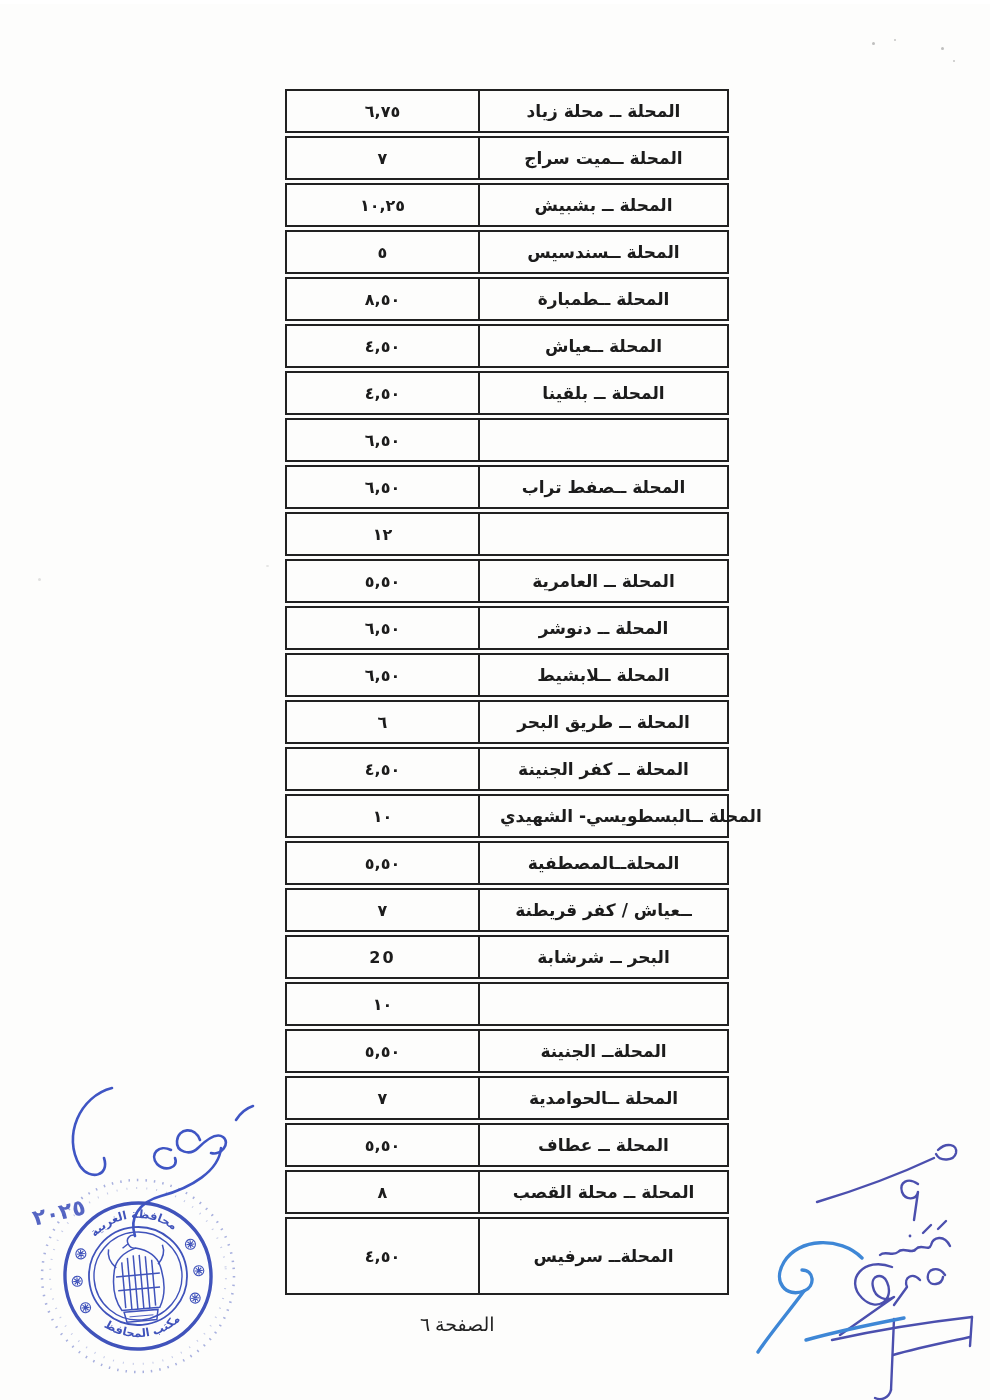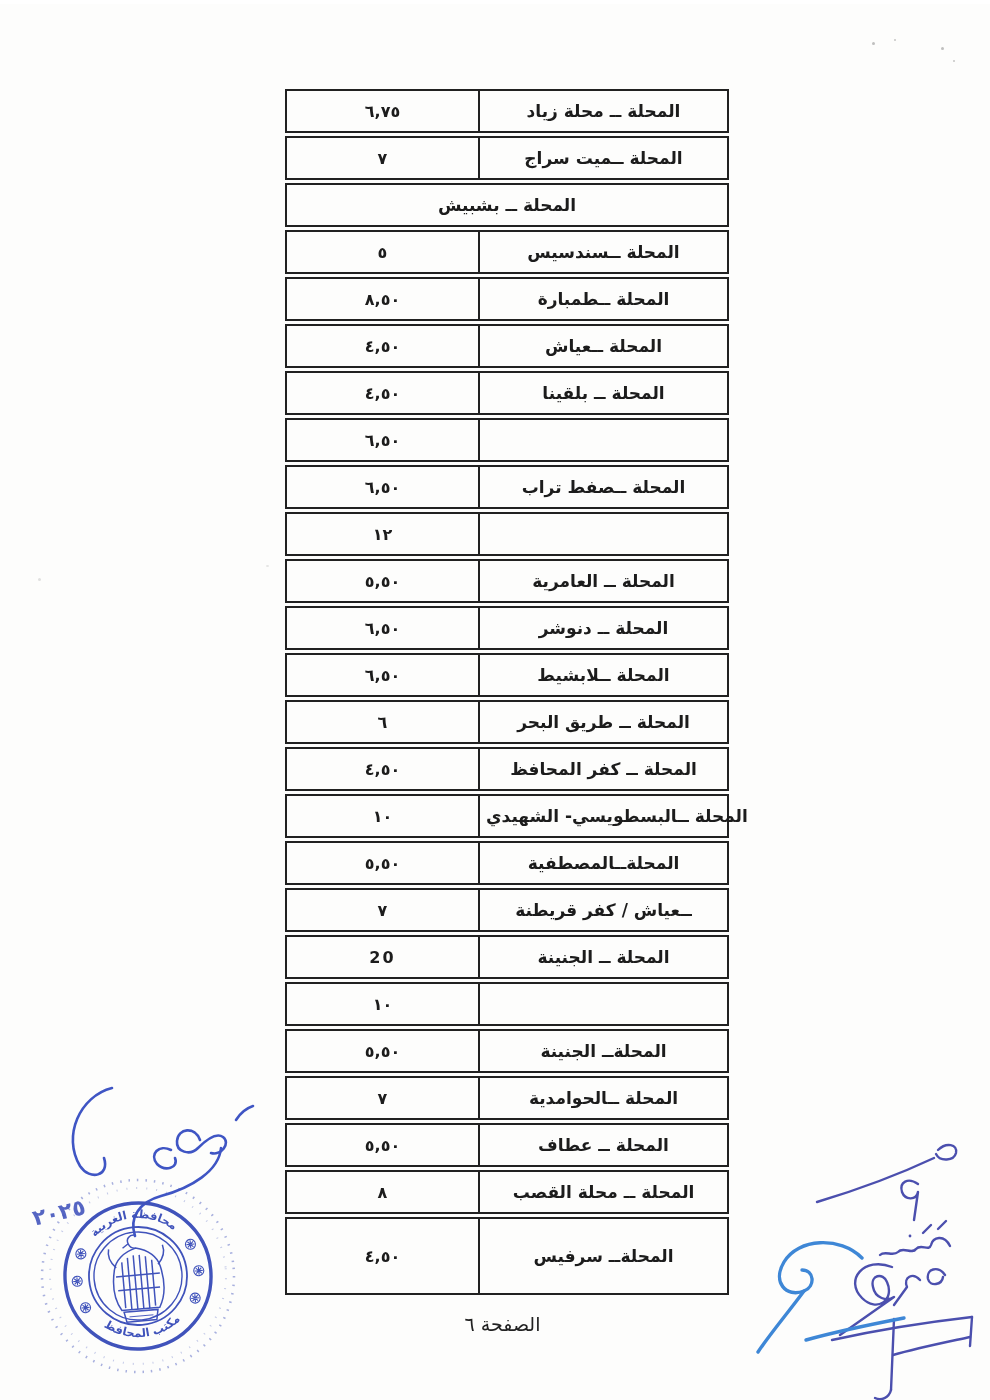--- a/index.html
+++ b/index.html
@@ -16,26 +16,26 @@
   }
   .trow.tall{height:78px;}
   .vcell{
     box-sizing:border-box;flex:0 0 193px;border-right:2px solid #212121;
     display:flex;align-items:center;justify-content:center;
     font-weight:bold;font-size:16px;letter-spacing:2px;direction:ltr;
   }
   .ncell{
     flex:1;display:flex;align-items:center;justify-content:center;
     direction:rtl;font-weight:bold;font-size:17px;white-space:nowrap;
-    padding:0 6px;
+    padding:0 20px;
   }
   
   .page-number{
-    position:absolute;left:420px;top:1309px;width:165px;text-align:center;
-    font-size:19px;direction:rtl;color:#222;
+    position:absolute;left:420px;top:1309px;width:165px;text-align:left;
+    font-size:19px;direction:rtl;color:#222;font-family:Liberation Serif, serif;
   }
   
   .stamp-svg{position:absolute;left:33px;top:1167px;transform:rotate(-5deg);}
   .sig-left{position:absolute;left:50px;top:1072px;}
   .sig-right{position:absolute;left:742px;top:1124px;}
   .year-note{
     position:absolute;left:32px;top:1196px;font-size:22px;font-weight:bold;
     color:#4456bd;transform:rotate(-13deg);direction:ltr;opacity:.9;
     letter-spacing:4px;
   }
@@ -58,20 +58,21 @@
   <div class="rates-table">
       <div class="trow">
         <div class="vcell">٦,٧٥</div>
         <div class="ncell">المحلة ــ محلة زياد</div>
       </div>
       <div class="trow">
         <div class="vcell">٧</div>
         <div class="ncell">المحلة ــميت سراج</div>
       </div>
       <div class="trow">
+        <div class="vcell">١٠,٢٥</div>
         <div class="ncell">المحلة ــ بشبيش</div>
       </div>
       <div class="trow">
         <div class="vcell">٥</div>
         <div class="ncell">المحلة ــسندسيس</div>
       </div>
       <div class="trow">
         <div class="vcell">٨,٥٠</div>
         <div class="ncell">المحلة ــطمبارة</div>
       </div>
@@ -104,37 +105,37 @@
       <div class="trow">
         <div class="vcell">٦,٥٠</div>
         <div class="ncell">المحلة ــلابشيط</div>
       </div>
       <div class="trow">
         <div class="vcell">٦</div>
         <div class="ncell">المحلة ــ طريق البحر</div>
       </div>
       <div class="trow">
         <div class="vcell">٤,٥٠</div>
-        <div class="ncell">المحلة ــ كفر المحافظ</div>
+        <div class="ncell">المحلة ــ كفر الجنينة</div>
       </div>
       <div class="trow">
         <div class="vcell">١٠</div>
         <div class="ncell">المحلة ــالبسطويسي- الشهيدي</div>
       </div>
       <div class="trow">
         <div class="vcell">٥,٥٠</div>
         <div class="ncell">المحلةــالمصطفية</div>
       </div>
       <div class="trow">
         <div class="vcell">٧</div>
         <div class="ncell">ــعياش / كفر قريطنة</div>
       </div>
       <div class="trow">
         <div class="vcell">20</div>
-        <div class="ncell">المحلة ــ الجنينة</div>
+        <div class="ncell">البحر ــ شرشابة</div>
       </div>
       <div class="trow">
         <div class="vcell">١٠</div>
       </div>
       <div class="trow">
         <div class="vcell">٥,٥٠</div>
         <div class="ncell">المحلةــ الجنينة</div>
       </div>
       <div class="trow">
         <div class="vcell">٧</div>

